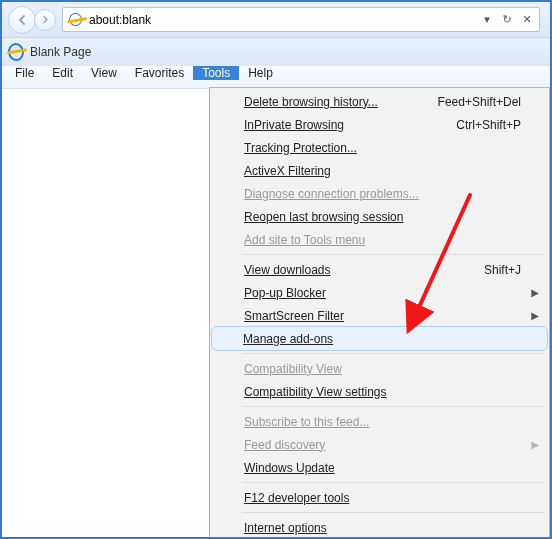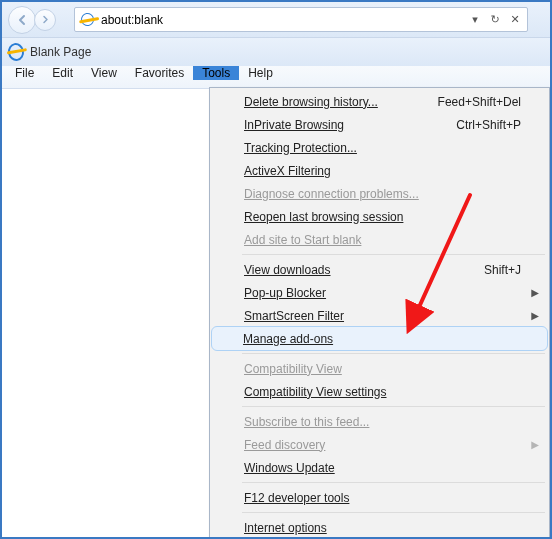--- a/index.html
+++ b/index.html
@@ -1,30 +1,30 @@
 <!DOCTYPE html>
 <html><head>
 <meta charset="utf-8">
 <style>
   html,body{margin:0;padding:0;font-family:"Segoe UI",Tahoma,sans-serif;font-size:12px;background:#fff;}
   .frame{position:relative;width:552px;height:539px;border:2px solid #3a79c3;box-sizing:border-box;overflow:hidden;}
   .titlebar{height:35px;background:linear-gradient(#e9f1fb,#dce8f7);border-bottom:1px solid #c9d7ea;display:flex;align-items:center;padding:0 6px;gap:4px;}
   .navbtn-group{display:flex;align-items:center;}
   .navbtn{width:26px;height:26px;border:1px solid #c3d2e6;border-radius:50%;background:linear-gradient(#fcfdff,#e9f1fb);display:flex;align-items:center;justify-content:center;color:#7a97bd;font-size:14px;margin-right:-2px;}
   .navbtn.small{width:20px;height:20px;font-size:11px;}
-  .addr{flex:1;display:flex;align-items:center;height:23px;background:#fff;border:1px solid #b3c3d9;border-radius:2px;padding:0 4px;gap:4px;margin:0 16px;}
+  .addr{flex:1;display:flex;align-items:center;height:23px;background:#fff;border:1px solid #b3c3d9;border-radius:2px;padding:0 4px;gap:4px;margin:0 4px;}
   .addr-icon{width:16px;height:16px;display:flex;align-items:center;justify-content:center;}
   .addr input{flex:1;border:0;outline:0;font-size:12px;background:transparent;}
   .addr-tool{width:16px;height:16px;display:flex;align-items:center;justify-content:center;color:#555;font-size:11px;}
   .tabbar{height:28px;background:linear-gradient(#e9f1fb,#dce8f7);display:flex;align-items:center;padding:0 6px;gap:6px;}
   .tab-ie-icon{width:16px;height:16px;display:flex;align-items:center;justify-content:center;}
   .tab-label{color:#333;}
   .menubar{height:22px;background:linear-gradient(#f7fafd,#eef4fb);border-bottom:1px solid #d3deee;display:flex;align-items:flex-start;padding:0 4px;}
   .menu-item{display:flex;align-items:center;padding:0 9px;color:#222;cursor:default;}
-  .menu-item.active{background:#3a84d8;color:#000000;}
+  .menu-item.active{background:#3a84d8;color:#fef9c3;}
   .content{position:absolute;top:87px;left:0;right:0;bottom:0;background:#fff;}
   .dropdown{position:absolute;top:85px;left:207px;width:341px;background:#f2f2f2;border:1px solid #a9b6c8;box-shadow:2px 2px 3px rgba(0,0,0,0.25);padding:2px;box-sizing:border-box;}
   .dd-item{display:flex;align-items:center;height:23px;padding:0 28px 0 32px;color:#222;position:relative;text-decoration:underline;}
   .dd-item.disabled{color:#9a9a9a;}
   .dd-item.highlight{background:#e9f2fc;border:1px solid #aed2f5;border-radius:6px;margin:-1px;padding:0 27px 0 31px;}
   .dd-shortcut{position:absolute;right:26px;color:inherit;}
   .dd-sub{position:absolute;right:8px;color:#555;font-size:10px;}
   .dd-item.disabled .dd-sub{color:#b5b5b5;}
   .dd-sep{height:1px;background:#dcdcdc;margin:3px 2px 3px 30px;}
   .arrow{position:absolute;pointer-events:none;}
@@ -93,21 +93,21 @@
       <div class="dd-item">
         <span>ActiveX Filtering</span>
       </div>
       <div class="dd-item disabled">
         <span>Diagnose connection problems...</span>
       </div>
       <div class="dd-item">
         <span>Reopen last browsing session</span>
       </div>
       <div class="dd-item disabled">
-        <span>Add site to Start blank</span>
+        <span>Add site to Tools menu</span>
       </div>
       <div class="dd-sep"></div>
       <div class="dd-item">
         <span>View downloads</span>
         <span class="dd-shortcut">Shift+J</span>
       </div>
       <div class="dd-item">
         <span>Pop-up Blocker</span>
         <span class="dd-sub">▶</span>
       </div>

